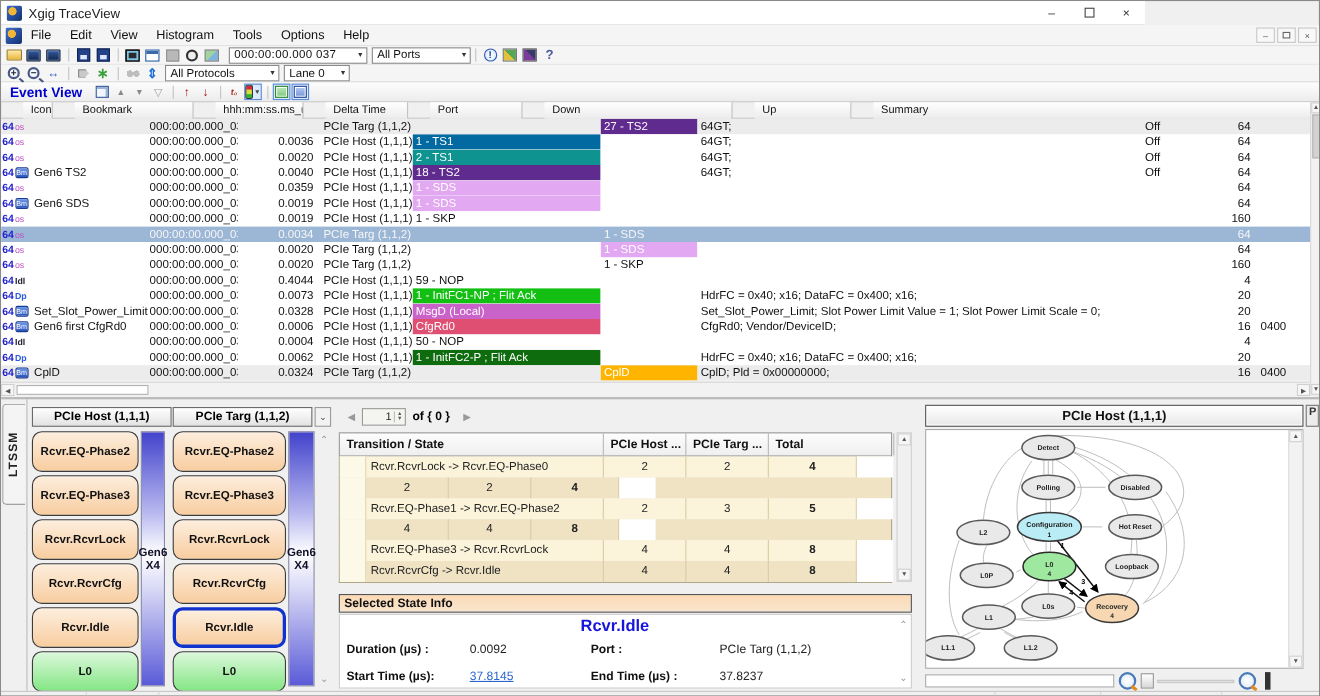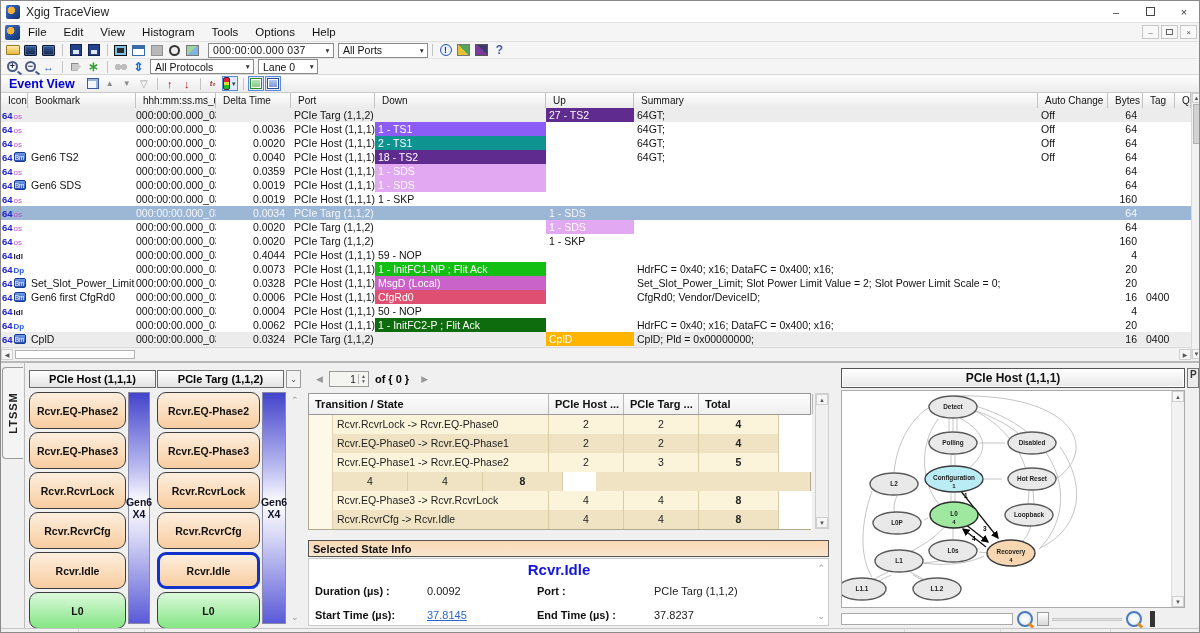--- a/index.html
+++ b/index.html
@@ -1,20 +1,20 @@
 <!DOCTYPE html>
 <html><head>
 <meta charset="utf-8">
 <style>
   * { margin:0; padding:0; box-sizing:border-box; }
   html,body { width:1200px; height:633px; }
   body { position:relative; font-family:"Liberation Sans",sans-serif; background:#f0f0f0; overflow:hidden; border:1px solid #8a8a8a; }
 
   
-  .titlebar { position:absolute; top:0; left:0; width:1200px; height:22px; background:#ffffff; display:flex; align-items:center; border-bottom:1px solid #e2e2e2;text-align:right;}
+  .titlebar { position:absolute; top:0; left:0; width:1040px; height:22px; background:#ffffff; display:flex; align-items:center; border-bottom:1px solid #e2e2e2;text-align:right;}
   .appicon { width:14px; height:14px; margin:0 6px 0 5px; border-radius:2px;
     background: radial-gradient(circle at 38% 38%, #f2b636 0 3.5px, rgba(0,0,0,0) 4px), linear-gradient(135deg,#3f6fd0,#12306e); }
   .title-text { font-size:12px; color:#222; }
   .win-controls { margin-left:auto; display:flex; height:22px; }
   .win-btn { width:34px; height:22px; display:flex; align-items:center; justify-content:center; font-size:11px; color:#333; }
   .win-max-glyph { width:9px; height:9px; border:1px solid #444; }
 
   
   .menubar { position:absolute; top:22px; left:0; width:1200px; height:19px; background:#f5f5f5; display:flex; align-items:center; border-bottom:1px solid #e0e0e0; }
   .menuicon { width:15px; height:15px; margin:0 8px 0 4px; border-radius:2px;
@@ -67,21 +67,21 @@
   .redarr { color:#a81818; font-weight:bold; font-size:11px; }
   .redsm { color:#b03020; font-size:8px; font-weight:bold; font-style:italic; }
   .tlight { width:9px; height:13px; border-radius:2px; background:linear-gradient(#d23 0 33%, #dd3 33% 66%, #2b2 66%); border:1px solid #334; }
   .sel-ico { border:1px solid #5a8ad8; background:#dcebff; }
   .gridgreen { width:12px; height:11px; border:1px solid #2a8a2a; background:linear-gradient(#bfe8bf,#7ec87e); box-shadow:inset 0 0 0 1px #fff; }
   .gridblue { width:12px; height:11px; border:1px solid #2a4a9a; background:linear-gradient(#b8ccf4,#7494d8); box-shadow:inset 0 0 0 1px #fff; }
   .cdrop { font-size:6px; color:#444; margin-left:1px; }
 
   
   .thead { position:absolute; top:92px; left:0; width:1190px; height:15px; display:flex; border-bottom:1px solid #b8b8b8; }
-  .hcell { height:15px; background:linear-gradient(#ffffff,#ebebeb); border-right:1px solid #c2c2c2; font-size:10px; color:#111; display:flex; align-items:center; padding-left:7px; overflow:hidden; white-space:nowrap; flex-shrink:0;}
+  .hcell { height:15px; background:linear-gradient(#ffffff,#ebebeb); border-right:1px solid #c2c2c2; font-size:10px; color:#111; display:flex; align-items:center; padding-left:7px; overflow:hidden; white-space:nowrap; flex-shrink:0;margin-left:20px;}
   .erows { position:absolute; top:107px; left:0; width:1190px; height:238px; background:#fff; }
   .erow { display:flex; height:14px; font-size:10.5px; line-height:14px; color:#111; }
   .erow.shade { background:#ececec; }
   .erow.sel { background:#9cb6d6; color:#f6f6f6; }
   .ecell { overflow:hidden; white-space:nowrap; flex-shrink:0; }
   .al-r { text-align:right; padding-right:6px; }
   .pl { padding-left:3px; }
   .fillc { height:14px; line-height:14px; color:#fff; padding-left:3px; overflow:hidden; white-space:nowrap; }
   .n64 { color:#2222cc; font-weight:bold; font-size:9.5px; margin-left:1px; }
   .sfx { font-size:8px; margin-left:1px; }
@@ -343,21 +343,21 @@
       <div class="ecell pl" style="width: 32px;"></div>
       <div class="ecell " style="width: 16px;"></div>
     </div>
     <div class="erow">
       <div class="ecell" style="width: 27px;"><span class="n64">64</span><span class="sfx sfx-os">os</span></div>
       <div class="ecell pl" style="width: 108px;"></div>
       <div class="ecell al-r" style="width: 80px;">000:00:00.000_037</div>
       <div class="ecell al-r" style="width: 75px;">0.0036</div>
       <div class="ecell pl" style="width: 84px;">PCIe Host (1,1,1)</div>
       <div class="ecell" style="width: 171px;">
-        <div class="fillc" style="background: #8b5cf6;">1 - TS1</div>
+        <div class="fillc" style="background: #0369a1;">1 - TS1</div>
       </div>
       <div class="ecell" style="width: 88px;"></div>
       <div class="ecell pl" style="width: 404px;">64GT;</div>
       <div class="ecell pl" style="width: 70px;">Off</div>
       <div class="ecell al-r" style="width: 35px;">64</div>
       <div class="ecell pl" style="width: 32px;"></div>
       <div class="ecell " style="width: 16px;"></div>
     </div>
     <div class="erow">
       <div class="ecell" style="width: 27px;"><span class="n64">64</span><span class="sfx sfx-os">os</span></div>
@@ -514,21 +514,21 @@
     <div class="erow">
       <div class="ecell" style="width: 27px;"><span class="n64">64</span><span class="bm-badge">Bm</span></div>
       <div class="ecell pl" style="width: 108px;">Set_Slot_Power_Limit</div>
       <div class="ecell al-r" style="width: 80px;">000:00:00.000_038</div>
       <div class="ecell al-r" style="width: 75px;">0.0328</div>
       <div class="ecell pl" style="width: 84px;">PCIe Host (1,1,1)</div>
       <div class="ecell" style="width: 171px;">
         <div class="fillc" style="background: rgb(201, 99, 201);">MsgD (Local)</div>
       </div>
       <div class="ecell" style="width: 88px;"></div>
-      <div class="ecell pl" style="width: 404px;">Set_Slot_Power_Limit; Slot Power Limit Value = 2; Slot Power Limit Scale = 0;</div>
+      <div class="ecell pl" style="width: 404px;">Set_Slot_Power_Limit; Slot Power Limit Value = 1; Slot Power Limit Scale = 0;</div>
       <div class="ecell pl" style="width: 70px;"></div>
       <div class="ecell al-r" style="width: 35px;">20</div>
       <div class="ecell pl" style="width: 32px;"></div>
       <div class="ecell " style="width: 16px;"></div>
     </div>
     <div class="erow">
       <div class="ecell" style="width: 27px;"><span class="n64">64</span><span class="bm-badge">Bm</span></div>
       <div class="ecell pl" style="width: 108px;">Gen6 first CfgRd0</div>
       <div class="ecell al-r" style="width: 80px;">000:00:00.000_038</div>
       <div class="ecell al-r" style="width: 75px;">0.0006</div>
@@ -668,21 +668,20 @@
           <div class="tr-row">
             <div class="tr-gut"></div>
             <div class="tr-c" style="width: 216px; padding-left: 4px;">Rcvr.RcvrLock -&gt; Rcvr.EQ-Phase0</div>
             <div class="tr-c tr-num" style="width: 75px;">2</div>
             <div class="tr-c tr-num" style="width: 75px;">2</div>
             <div class="tr-c tr-tot" style="width: 80px;">4</div>
             <div class="tr-c" style="width: 33px; border-right: none; background: rgb(255, 255, 255);"></div>
           </div>
           <div class="tr-row">
             <div class="tr-gut"></div>
-            <div class="tr-c" style="width: 216px; padding-left: 4px;">Rcvr.EQ-Phase0 -&gt; Rcvr.EQ-Phase1</div>
             <div class="tr-c tr-num" style="width: 75px;">2</div>
             <div class="tr-c tr-num" style="width: 75px;">2</div>
             <div class="tr-c tr-tot" style="width: 80px;">4</div>
             <div class="tr-c" style="width: 33px; border-right: none; background: rgb(255, 255, 255);"></div>
           </div>
           <div class="tr-row">
             <div class="tr-gut"></div>
             <div class="tr-c" style="width: 216px; padding-left: 4px;">Rcvr.EQ-Phase1 -&gt; Rcvr.EQ-Phase2</div>
             <div class="tr-c tr-num" style="width: 75px;">2</div>
             <div class="tr-c tr-num" style="width: 75px;">3</div>

